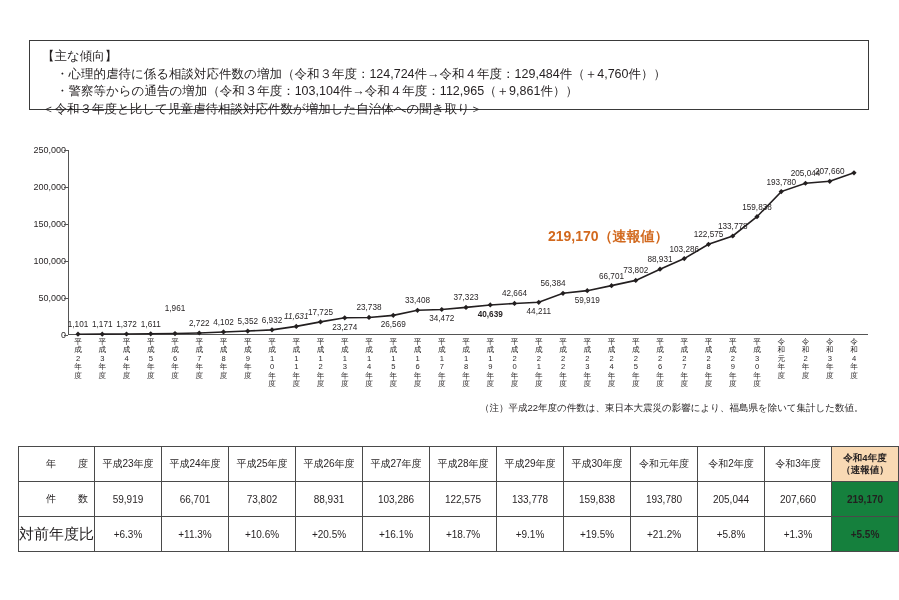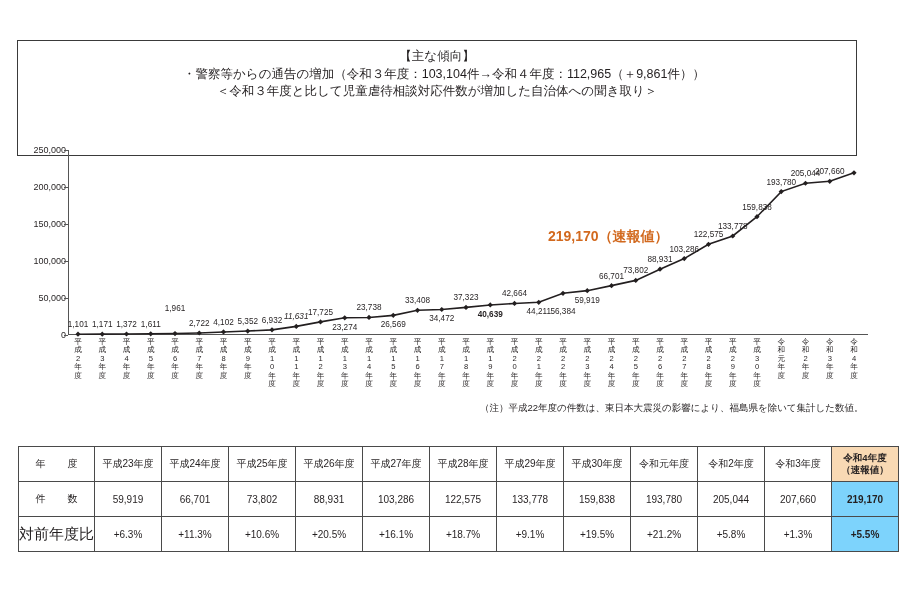--- a/index.html
+++ b/index.html
@@ -5,22 +5,22 @@
   html,body{margin:0;padding:0;}
   body{
     width:899px;height:600px;background:#ffffff;
     font-family:"Liberation Sans","DejaVu Sans",sans-serif;
     color:#231f20;position:relative;overflow:hidden;
   }
   .page{position:relative;width:899px;height:600px;}
 
   
   .note-box{
-    position:absolute;left:17px;top:40px;width:840px;height:116px;
-    border:1px solid #3a3a3a;box-sizing:border-box;padding:7px 12px;text-align:center;
+    position:absolute;left:29px;top:40px;width:840px;height:70px;
+    border:1px solid #3a3a3a;box-sizing:border-box;padding:7px 12px;
   }
   .note-line{font-size:12.5px;line-height:17.5px;white-space:nowrap;}
   .note-line.indent{padding-left:14px;}
 
   
   .chart-wrap{position:absolute;left:0;top:150px;width:899px;height:250px;}
   .y-axis-labels{position:absolute;left:18px;top:0;width:48px;height:185px;}
   .y-tick{position:absolute;right:0;font-size:9px;color:#231f20;transform:translateY(-50%);}
   .plot{
     position:absolute;left:68px;top:0;width:800px;height:185px;
@@ -55,34 +55,35 @@
 
   
   table.data{
     position:absolute;left:18px;top:446px;border-collapse:collapse;
     font-size:10px;color:#231f20;
   }
   table.data td,table.data th{
     border:1px solid #4a4a4a;text-align:center;vertical-align:middle;
     padding:0;height:30px;font-weight:normal;white-space:nowrap;
   }
-  table.data td.head{width:62px;height:34px;}
+  table.data td.head{width:62px;height:34px;text-align:right;}
   table.data td.col{width:66px;}
-  table.data td.highlight{background:#7dd3fc;font-weight:bold;}
+  table.data td.highlight{background:#15803d;font-weight:bold;}
   table.data td.hlhead{background:#f8d9b4;font-weight:bold;line-height:12px;font-size:9.5px;}
   .tbl-row-label{letter-spacing:6px;padding-left:6px;}
   .tbl-row-label2{letter-spacing:0;font-size:15px;}
 </style>
 </head>
 <body>
 
 <div class="page">
 
   <div class="note-box">
     <div class="note-line">【主な傾向】</div>
+    <div class="note-line indent">・心理的虐待に係る相談対応件数の増加（令和３年度：124,724件→令和４年度：129,484件（＋4,760件））</div>
     <div class="note-line indent">・警察等からの通告の増加（令和３年度：103,104件→令和４年度：112,965（＋9,861件））</div>
     <div class="note-line">＜令和３年度と比して児童虐待相談対応件数が増加した自治体への聞き取り＞</div>
   </div>
 
   <div class="chart-wrap">
     <div class="y-axis-labels" id="yaxis">
         <div class="y-tick" style="top: 185px;">0</div>
         <div class="y-tick" style="top: 148px;">50,000</div>
         <div class="y-tick" style="top: 111px;">100,000</div>
         <div class="y-tick" style="top: 74px;">150,000</div>
@@ -147,21 +148,21 @@
         <div class="pt-label" style="left: 252.5px; top: 157.883px;">17,725</div>
         <div class="pt-label" style="left: 276.75px; top: 172.777px;">23,274</div>
         <div class="pt-label" style="left: 301px; top: 153.434px;">23,738</div>
         <div class="pt-label" style="left: 325.25px; top: 170.339px;">26,569</div>
         <div class="pt-label" style="left: 349.5px; top: 146.278px;">33,408</div>
         <div class="pt-label" style="left: 373.75px; top: 164.491px;">34,472</div>
         <div class="pt-label" style="left: 398px; top: 143.381px;">37,323</div>
         <div class="pt-label" style="left: 422.25px; top: 159.927px; font-weight: bold;">40,639</div>
         <div class="pt-label" style="left: 446.5px; top: 139.429px;">42,664</div>
         <div class="pt-label" style="left: 470.75px; top: 157.284px;">44,211</div>
-        <div class="pt-label" style="left: 495px; top: 129.276px; margin-top: 28px;">56,384</div>
+        <div class="pt-label" style="left: 485px; top: 129.276px;">56,384</div>
         <div class="pt-label" style="left: 519.25px; top: 145.66px;">59,919</div>
         <div class="pt-label" style="left: 543.5px; top: 121.641px;">66,701</div>
         <div class="pt-label" style="left: 567.75px; top: 116.387px;">73,802</div>
         <div class="pt-label" style="left: 592px; top: 105.191px;">88,931</div>
         <div class="pt-label" style="left: 616.25px; top: 94.5684px;">103,286</div>
         <div class="pt-label" style="left: 640.5px; top: 80.2945px;">122,575</div>
         <div class="pt-label" style="left: 664.75px; top: 72.0043px;">133,778</div>
         <div class="pt-label" style="left: 689px; top: 52.7199px;">159,838</div>
         <div class="pt-label" style="left: 713.25px; top: 27.6028px;">193,780</div>
         <div class="pt-label" style="left: 737.5px; top: 19.2674px;">205,044</div>

